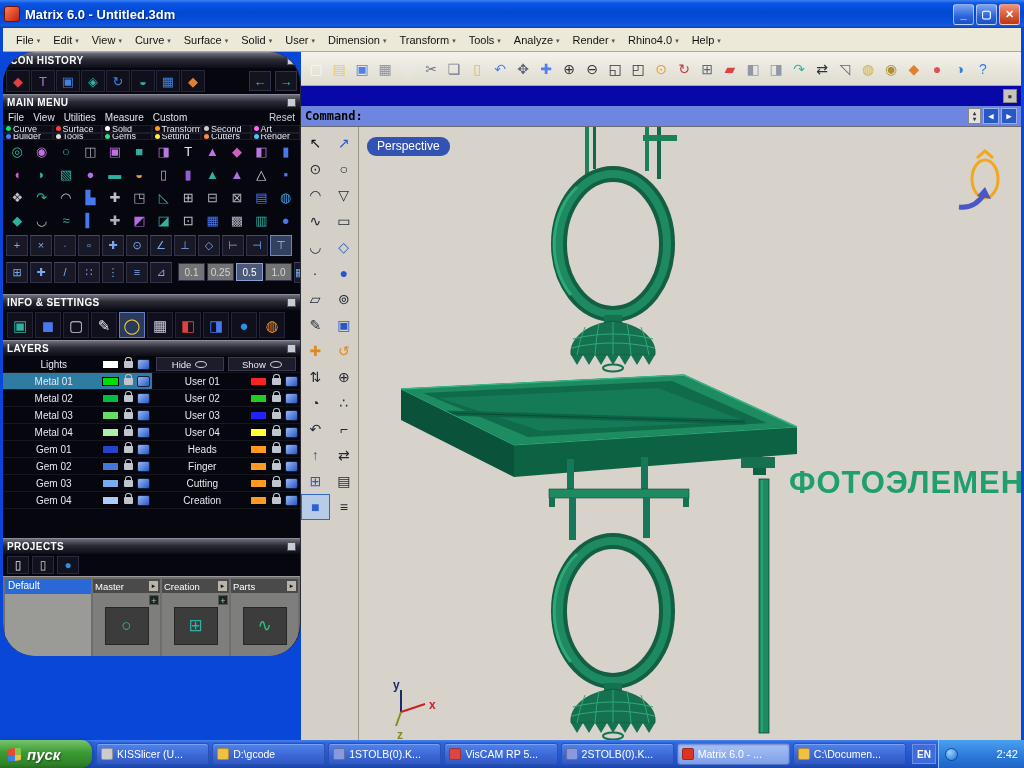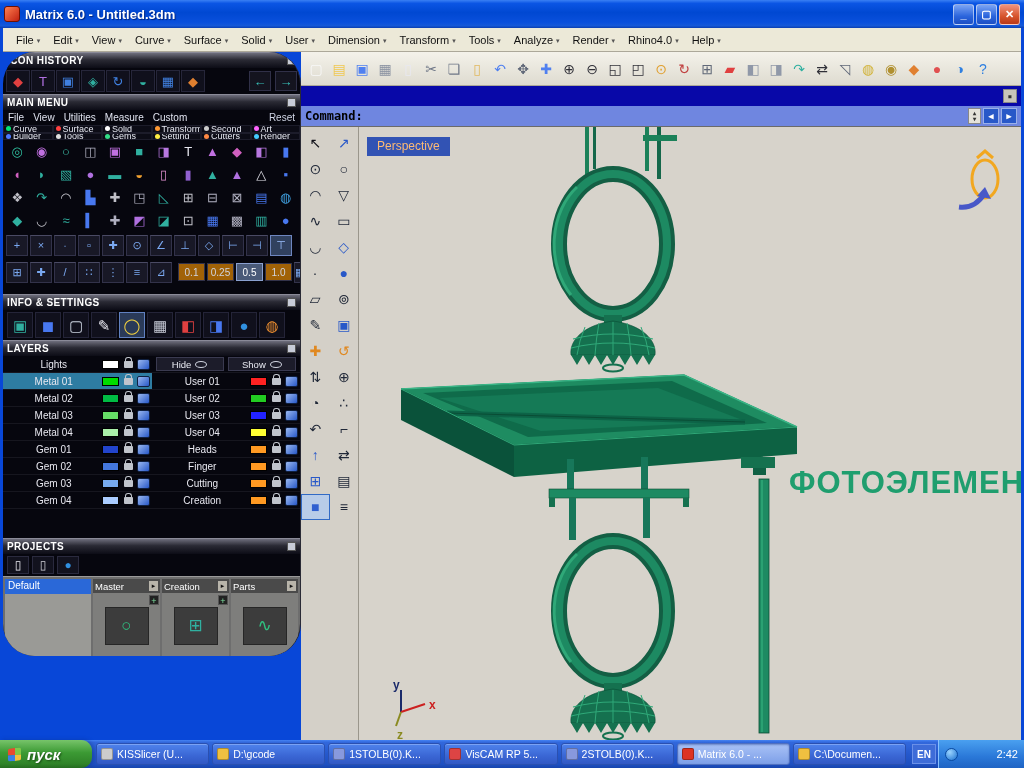--- a/index.html
+++ b/index.html
@@ -46,21 +46,21 @@
   .cat .dot { width:5px; height:5px; border-radius:50%; margin-right:2px; flex:none; }
 
   #tool-grid { height:92px; display:grid; grid-template-columns:repeat(12,1fr); grid-auto-rows:23px; padding:0 2px; }
   #tool-grid .icon-btn { font-size:13px; }
 
   .snap-row { display:flex; align-items:center; padding:0 3px; gap:2px; }
   #snap-row1 { height:26px; } #snap-row2 { height:28px; }
   .snap-btn { width:22px; height:21px; font-size:11px; background:#181826; border:1px solid #32324a; border-top-color:#4a4a64; }
   .snap-btn.active { background:#31415f; border-color:#6e86c0; }
   .snap-val { width:27px; height:18px; display:flex; align-items:center; justify-content:center; font-size:10px; color:#d0d4e0;
-    background:#a16207; border:1px solid #32324a; }
+    background:#737373; border:1px solid #32324a; }
   .snap-val.active { background:#4a5a78; color:#fff; border-color:#8aa0d0; }
 
   #info-row { height:30px; display:flex; align-items:center; gap:2px; padding:0 4px; }
   #info-row .icon-btn { width:26px; height:26px; font-size:15px; background:#10101c; border:1px solid #242438; }
   #info-row .icon-btn.active { background:#2a3a58; border-color:#6080c0; }
 
   #layers-table { display:flex; height:153px;text-align:center; }
   .layer-col { width:149px; }
   .layer-row { height:17px; display:flex; align-items:center; padding:0 2px 0 3px; border-bottom:1px solid #16161f; }
   .layer-row.selected { background:#2e7ca2; }
@@ -104,21 +104,21 @@
   #cmd-controls { margin-left:auto; display:flex; gap:2px; align-items:center; }
   .spin { width:13px; height:16px; background:#e4e2da; border:1px solid #888; color:#333; font-size:6px; display:flex; flex-direction:column; align-items:center; justify-content:center; line-height:1; }
   .cmd-arrow { width:16px; height:16px; background:#2858c8; border:1px solid #9ab0e8; color:#fff; font-size:9px; display:flex; align-items:center; justify-content:center; }
 
   #viewport { position:absolute; left:0; right:0; top:74px; bottom:0; background:#d7d3cb; border-top:1px solid #6a6a6a; overflow:hidden; }
   #scene { position:absolute; left:0; top:0; }
   #vtoolbar { position:absolute; left:0; top:0; bottom:0; width:58px; background:#d4d0c8; border-right:1px solid #9a968c;
     display:grid; grid-template-columns:repeat(2,1fr); grid-auto-rows:26px; padding-top:3px; align-content:start; }
   #vtoolbar .icon-btn { font-size:14px; border:1px solid transparent; }
   #vtoolbar .icon-btn.active { background:#b8cce8; border:1px solid #316ac5; }
-  #persp-label { position:absolute; left:66px; top:10px; background:#3253b4; color:#fdba74; font-size:12px; padding:2px 10px 3px; }
+  #persp-label { position:absolute; left:66px; top:10px; background:#3253b4; color:#ffffff; font-size:12px; padding:2px 10px 3px;border-radius:9px; }
 
   
   #taskbar { position:absolute; left:0; top:740px; width:1024px; height:28px;
     background:linear-gradient(180deg,#4584f4 0%,#3268dc 8%,#2558cc 50%,#1e4fc0 88%,#1744ac 100%);
     display:flex; align-items:center; }
   #start-btn { width:92px; height:28px; border-radius:0 11px 11px 0;
     background:linear-gradient(180deg,#77c46a,#3c9a34 45%,#2f8328 85%,#256c20);
     color:#fff; font-style:italic; font-weight:bold; font-size:15px; text-shadow:1px 1px 2px #1a4a14;
     display:flex; align-items:center; padding-left:8px; gap:6px; box-shadow:2px 0 4px #0a2a7a66; }
   #start-flag { width:13px; height:13px; border-radius:2px; display:grid; grid-template-columns:1fr 1fr; grid-template-rows:1fr 1fr; overflow:hidden; transform:skewY(-5deg); }

